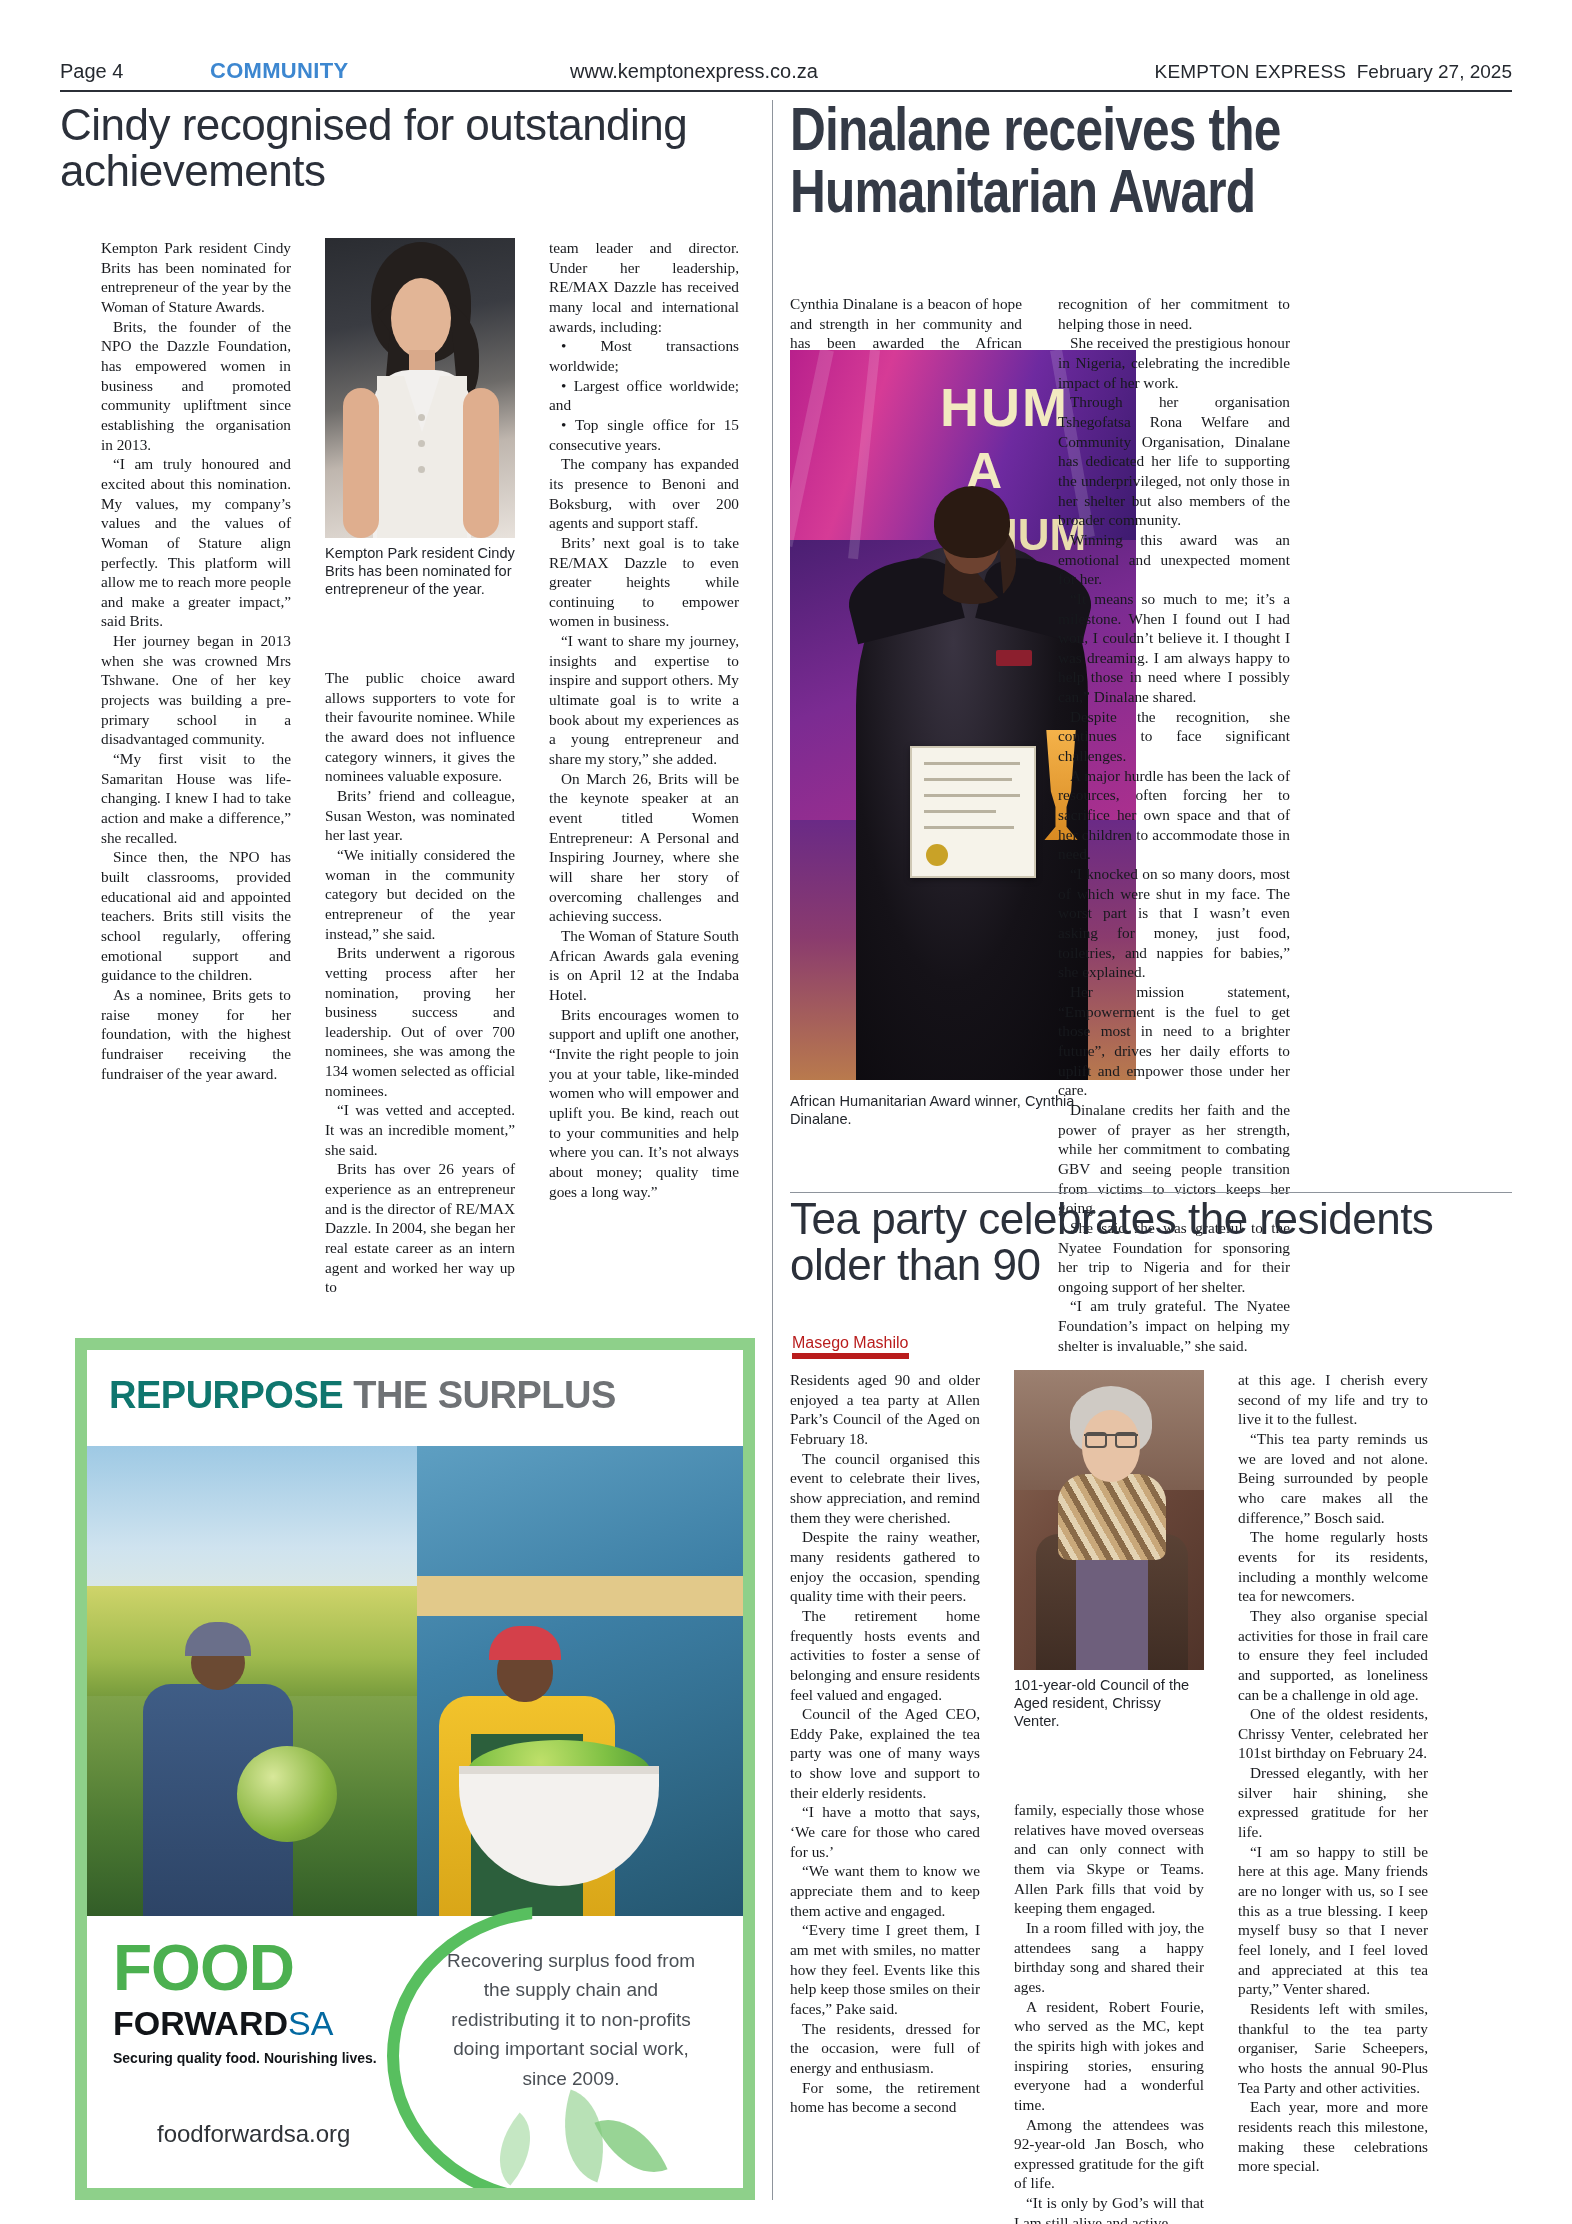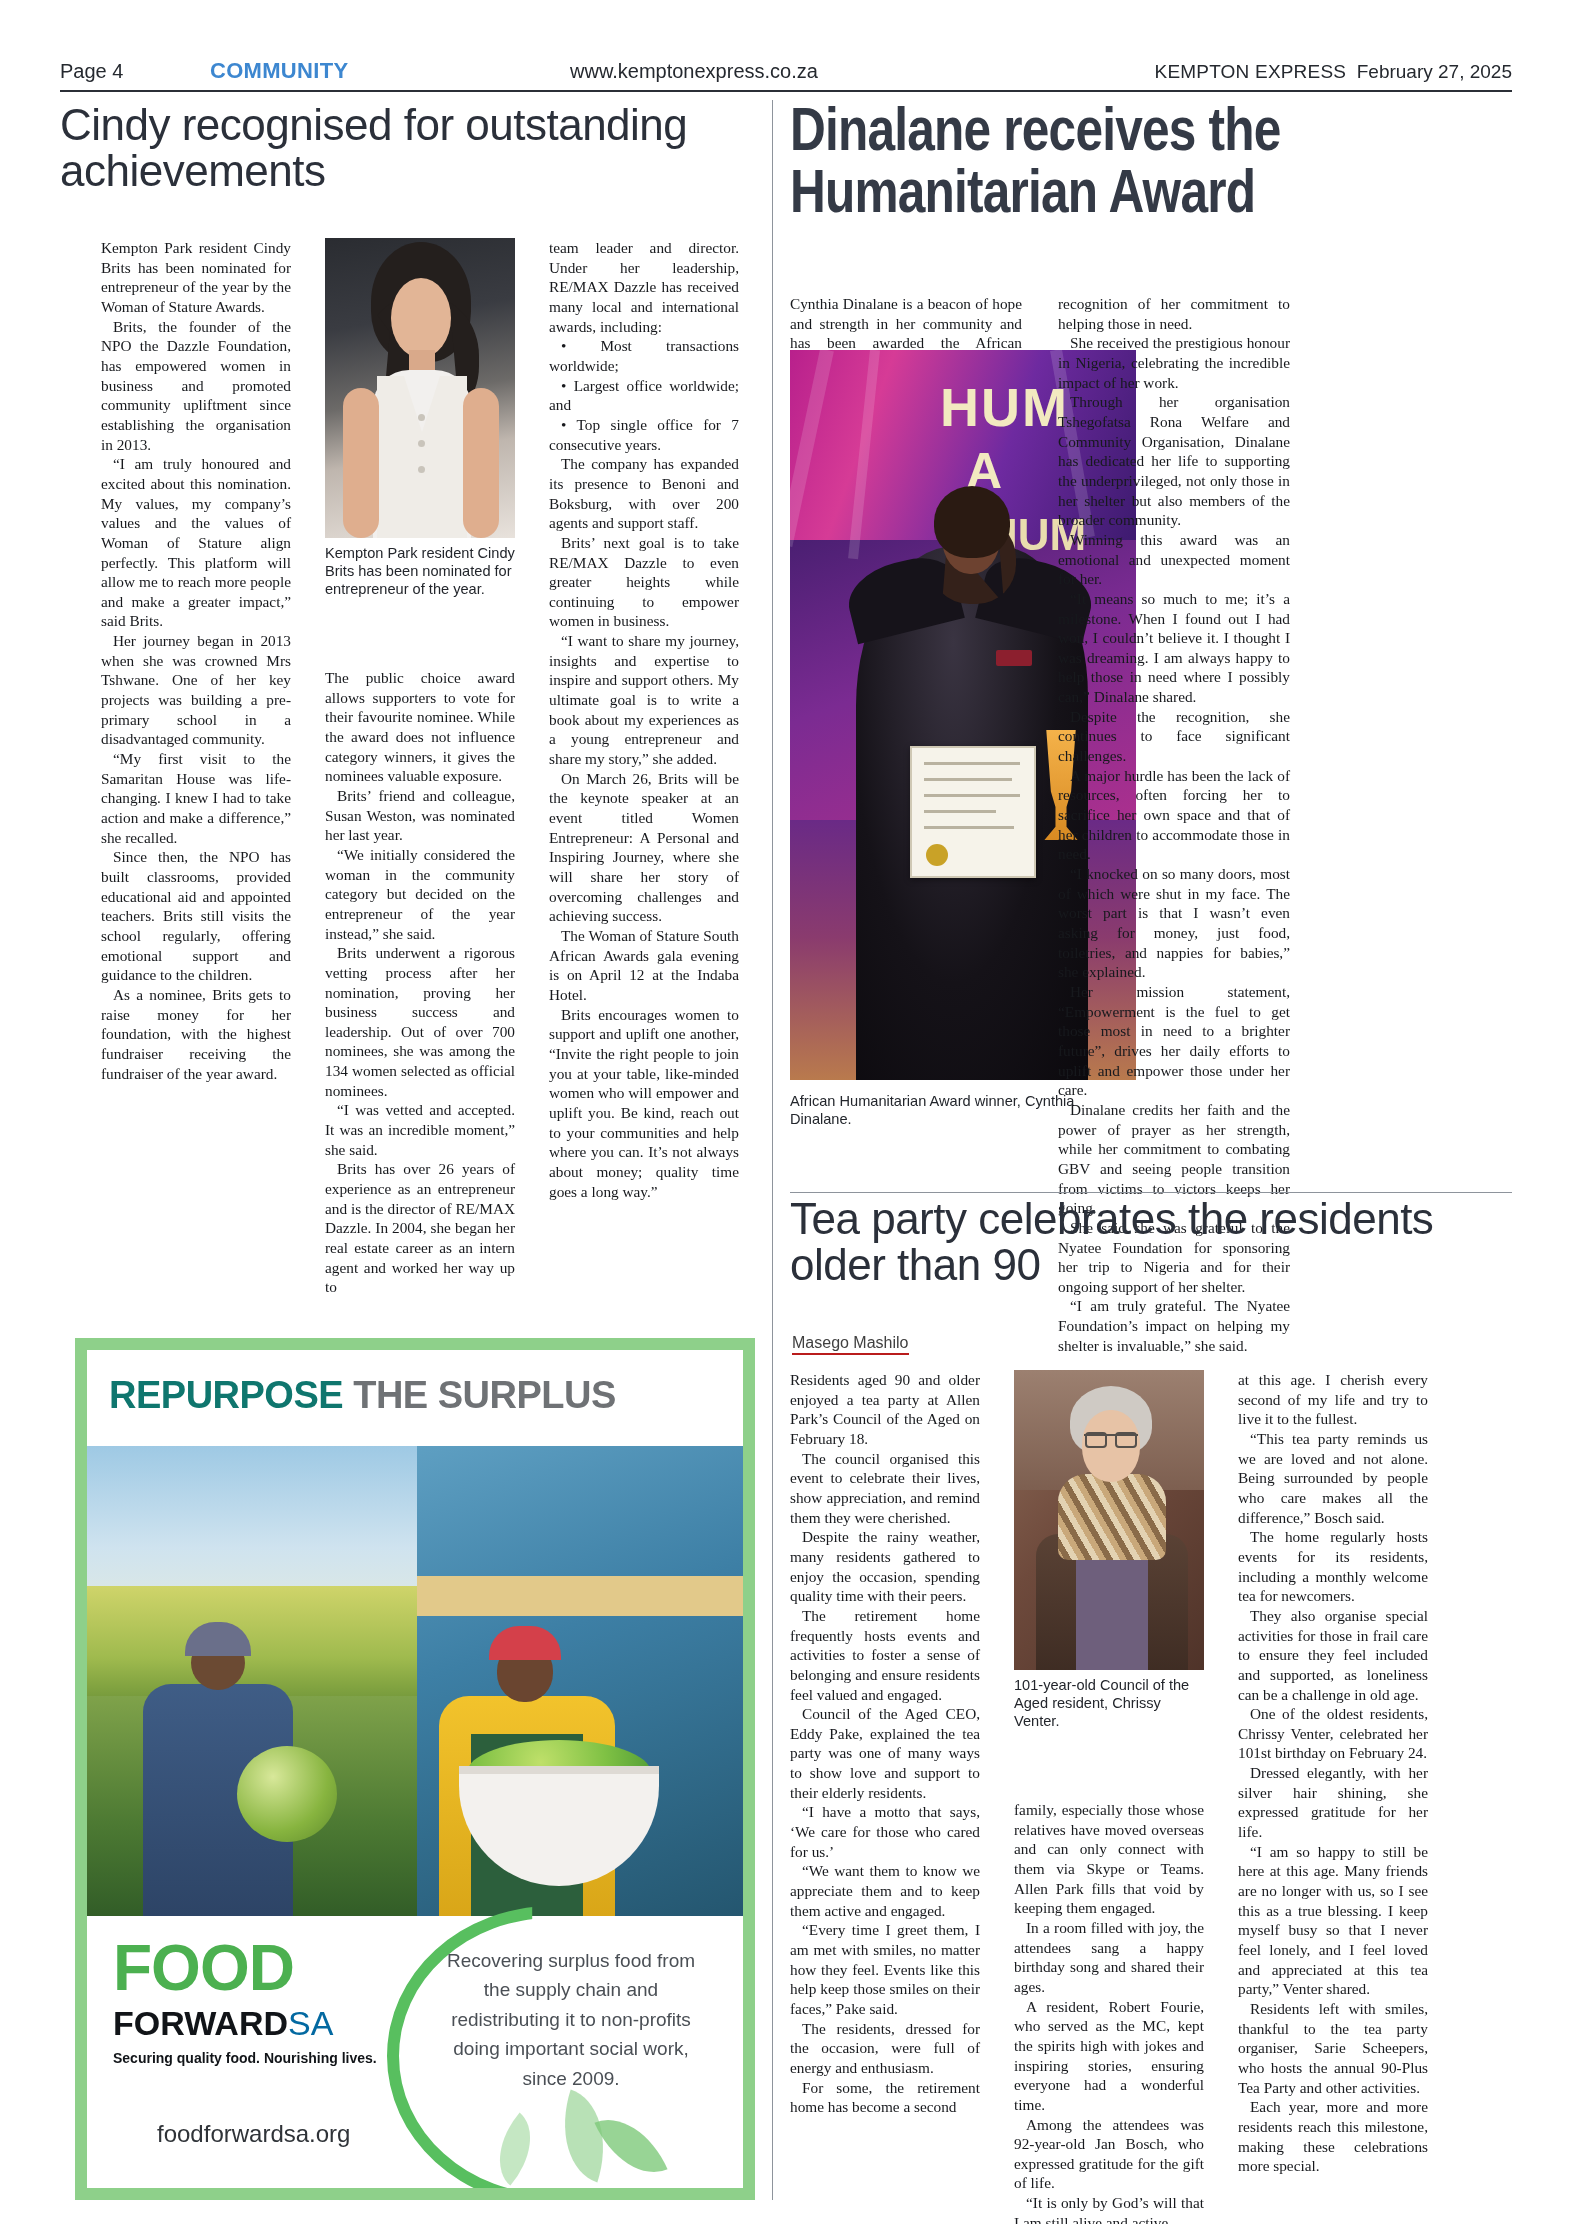--- a/index.html
+++ b/index.html
@@ -46,22 +46,22 @@
     color:#17191d;
   }
   .body-col p { margin:0; text-indent:12px; }
   .body-col p.first { text-indent:0; }
   .caption {
     font-family:"Liberation Sans", sans-serif;
     font-size:14.6px; line-height:1.24; color:#23262c;
   }
   .byline {
     font-family:"Liberation Sans", sans-serif;
-    font-size:16px; color:#404040;
-    border-bottom:2px solid #b91c1c; display:inline-block;
+    font-size:16px; color:#b91c1c;
+    border-bottom:6px solid #b91c1c; display:inline-block;
     padding-bottom:1px;
   }
   .vrule { position:absolute; width:1px; background:#8e949c; }
   .hrule { position:absolute; height:1px; background:#8e949c; }
 
   
   #story-cindy { position:absolute; left:60px; top:102px; width:700px; }
   #story-cindy .headline { font-size:44px; }
   #cindy-cols { position:absolute; left:69px; top:238px; width:700px; height:1050px;margin-left:32px; }
   .col { position:absolute; top:0; }
@@ -289,21 +289,21 @@
         <p>“We initially considered the woman in the community category but decided on the entrepreneur of the year instead,” she said.</p>
         <p>Brits underwent a rigorous vetting process after her nomination, proving her business success and leadership. Out of over 700 nominees, she was among the 134 women selected as official nominees.</p>
         <p>“I was vetted and accepted. It was an incredible moment,” she said.</p>
         <p>Brits has over 26 years of experience as an entrepreneur and is the director of RE/MAX Dazzle. In 2004, she began her real estate career as an intern agent and worked her way up to</p>
       </div>
 
     <div class="col body-col" id="cindy-c3">
         <p class="first">team leader and director. Under her leadership, RE/MAX Dazzle has received many local and international awards, including:</p>
         <p>• Most transactions worldwide;</p>
         <p>• Largest office worldwide; and</p>
-        <p>• Top single office for 7 consecutive years.</p>
+        <p>• Top single office for 15 consecutive years.</p>
         <p>The company has expanded its presence to Benoni and Boksburg, with over 200 agents and support staff.</p>
         <p>Brits’ next goal is to take RE/MAX Dazzle to even greater heights while continuing to empower women in business.</p>
         <p>“I want to share my journey, insights and expertise to inspire and support others. My ultimate goal is to write a book about my experiences as a young entrepreneur and share my story,” she added.</p>
         <p>On March 26, Brits will be the keynote speaker at an event titled Women Entrepreneur: A Personal and Inspiring Journey, where she will share her story of overcoming challenges and achieving success.</p>
         <p>The Woman of Stature South African Awards gala evening is on April 12 at the Indaba Hotel.</p>
         <p>Brits encourages women to support and uplift one another, “Invite the right people to join you at your table, like-minded women who will empower and uplift you. Be kind, reach out to your communities and help where you can. It’s not always about money; quality time goes a long way.”</p>
       </div>
   </div>
 
   <div class="vrule" style="left:772px; top:100px; height:1200px;"></div>

